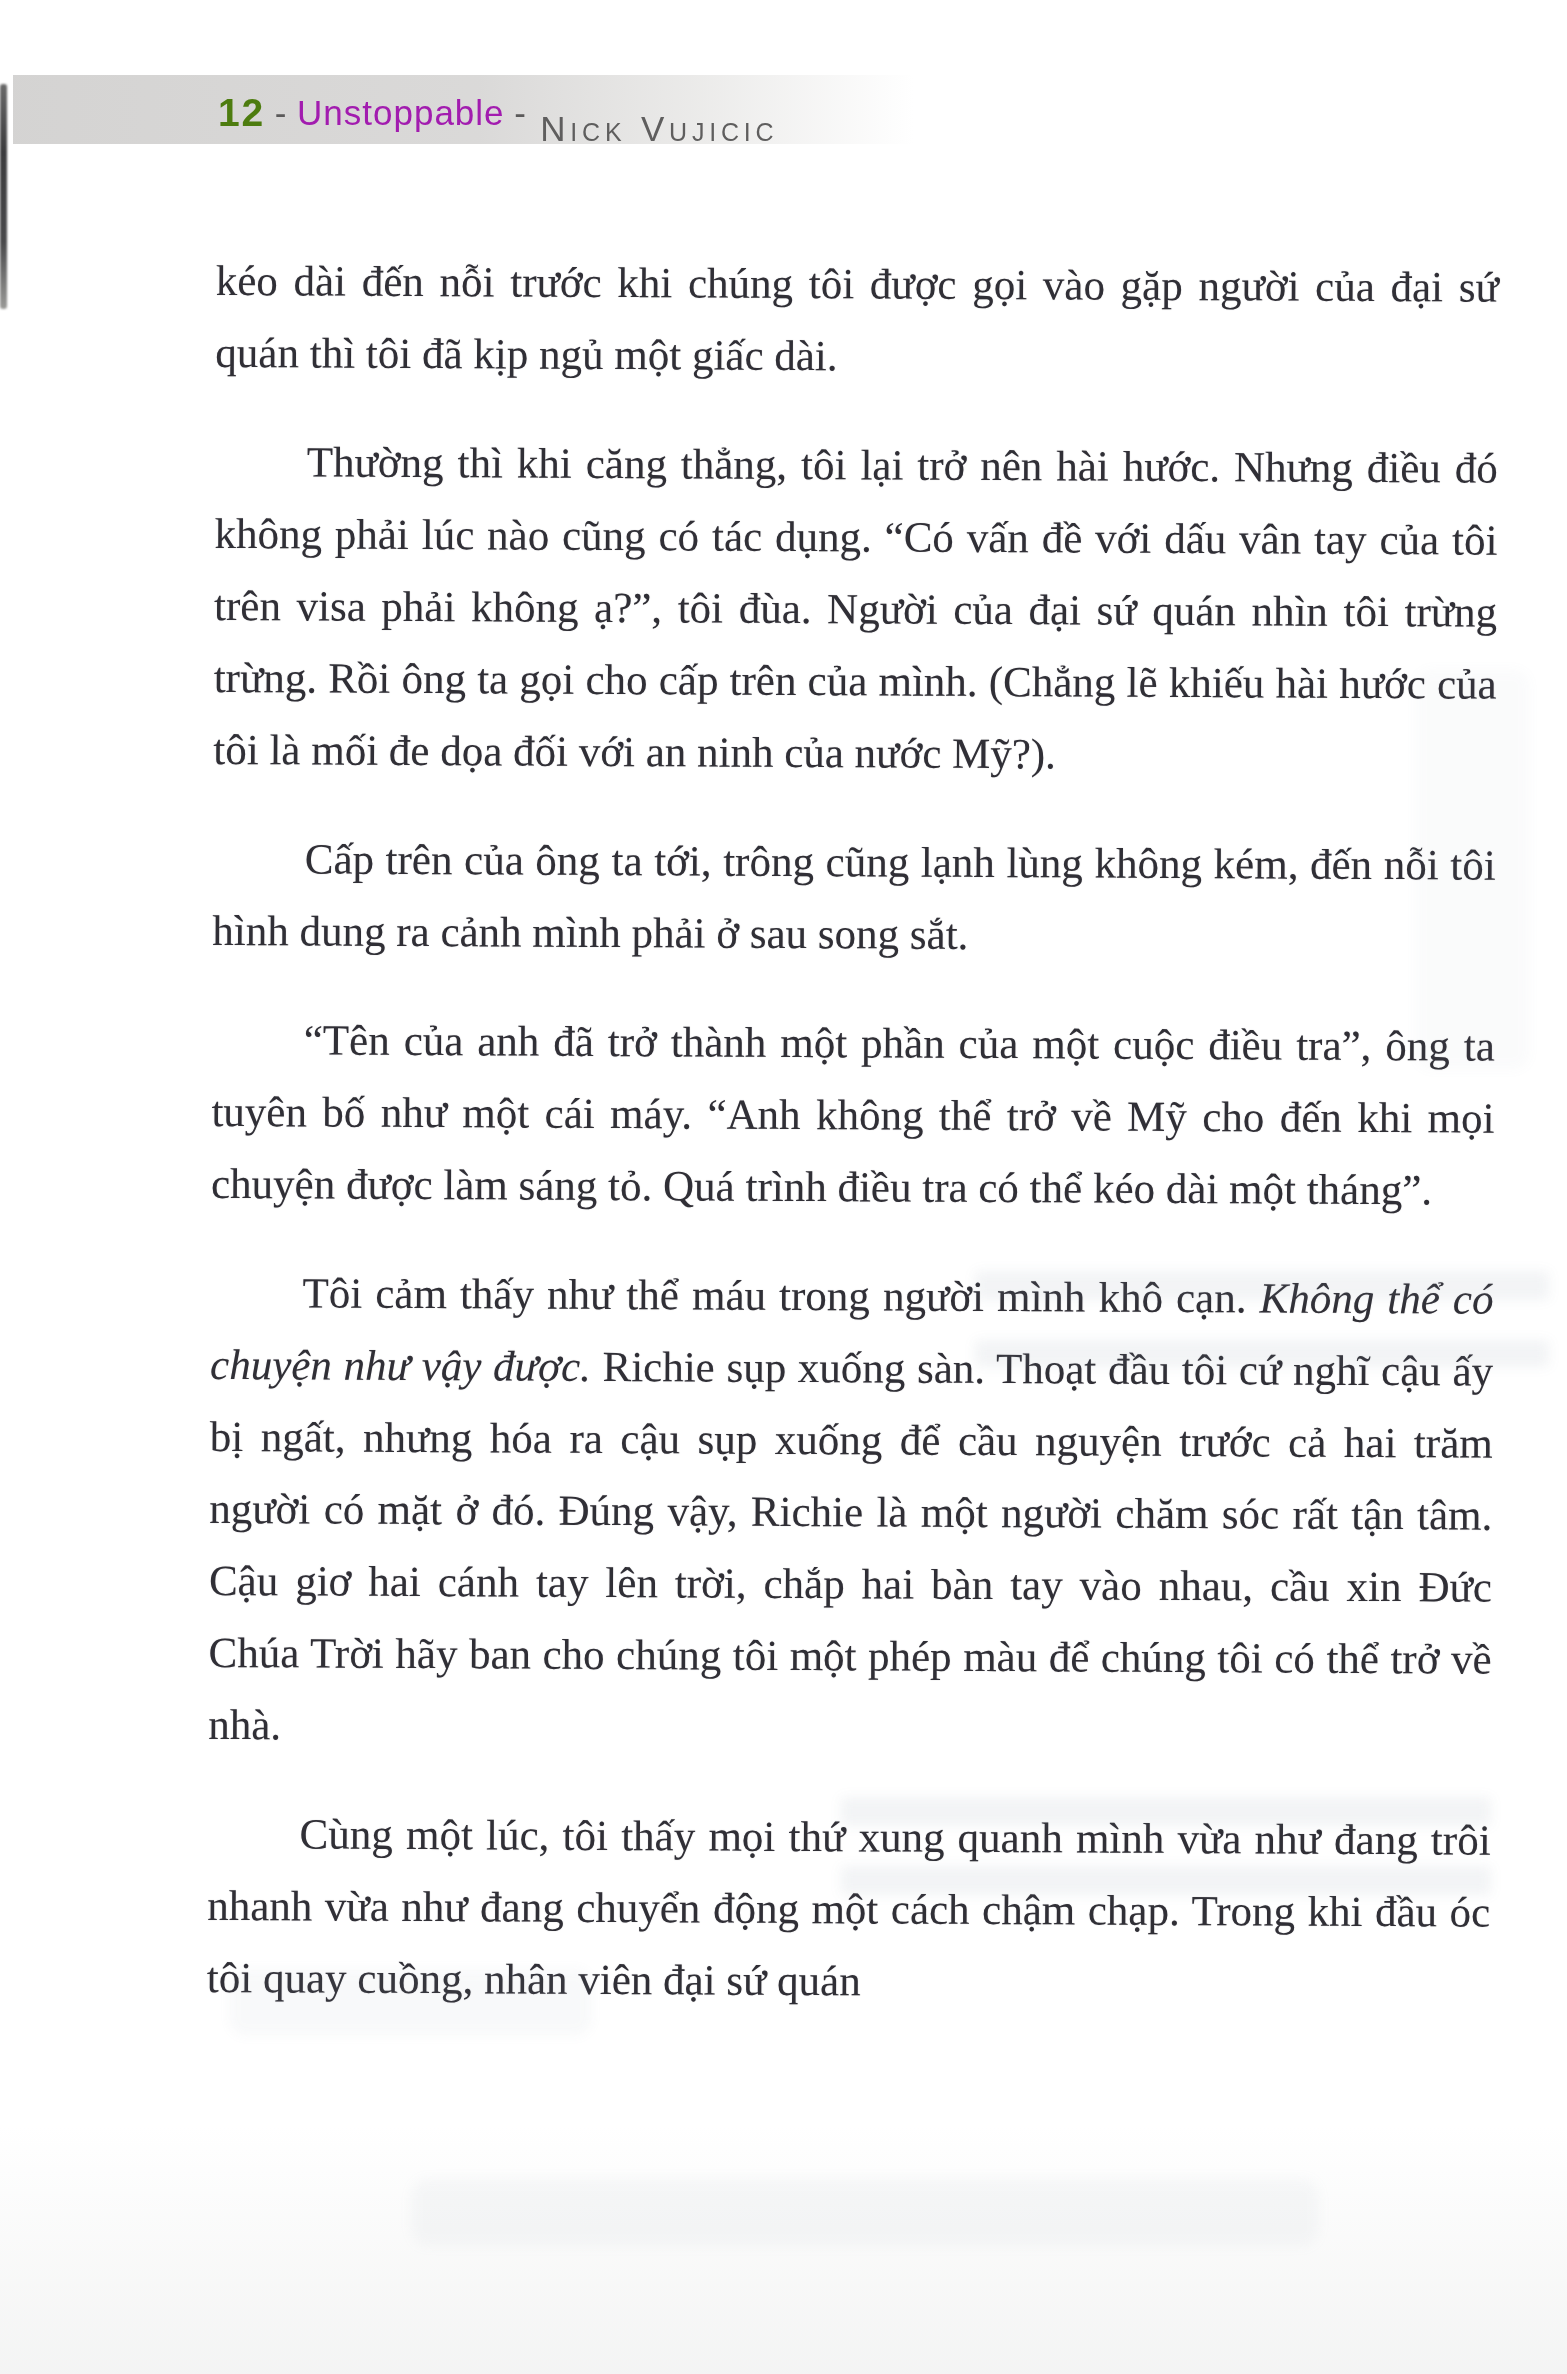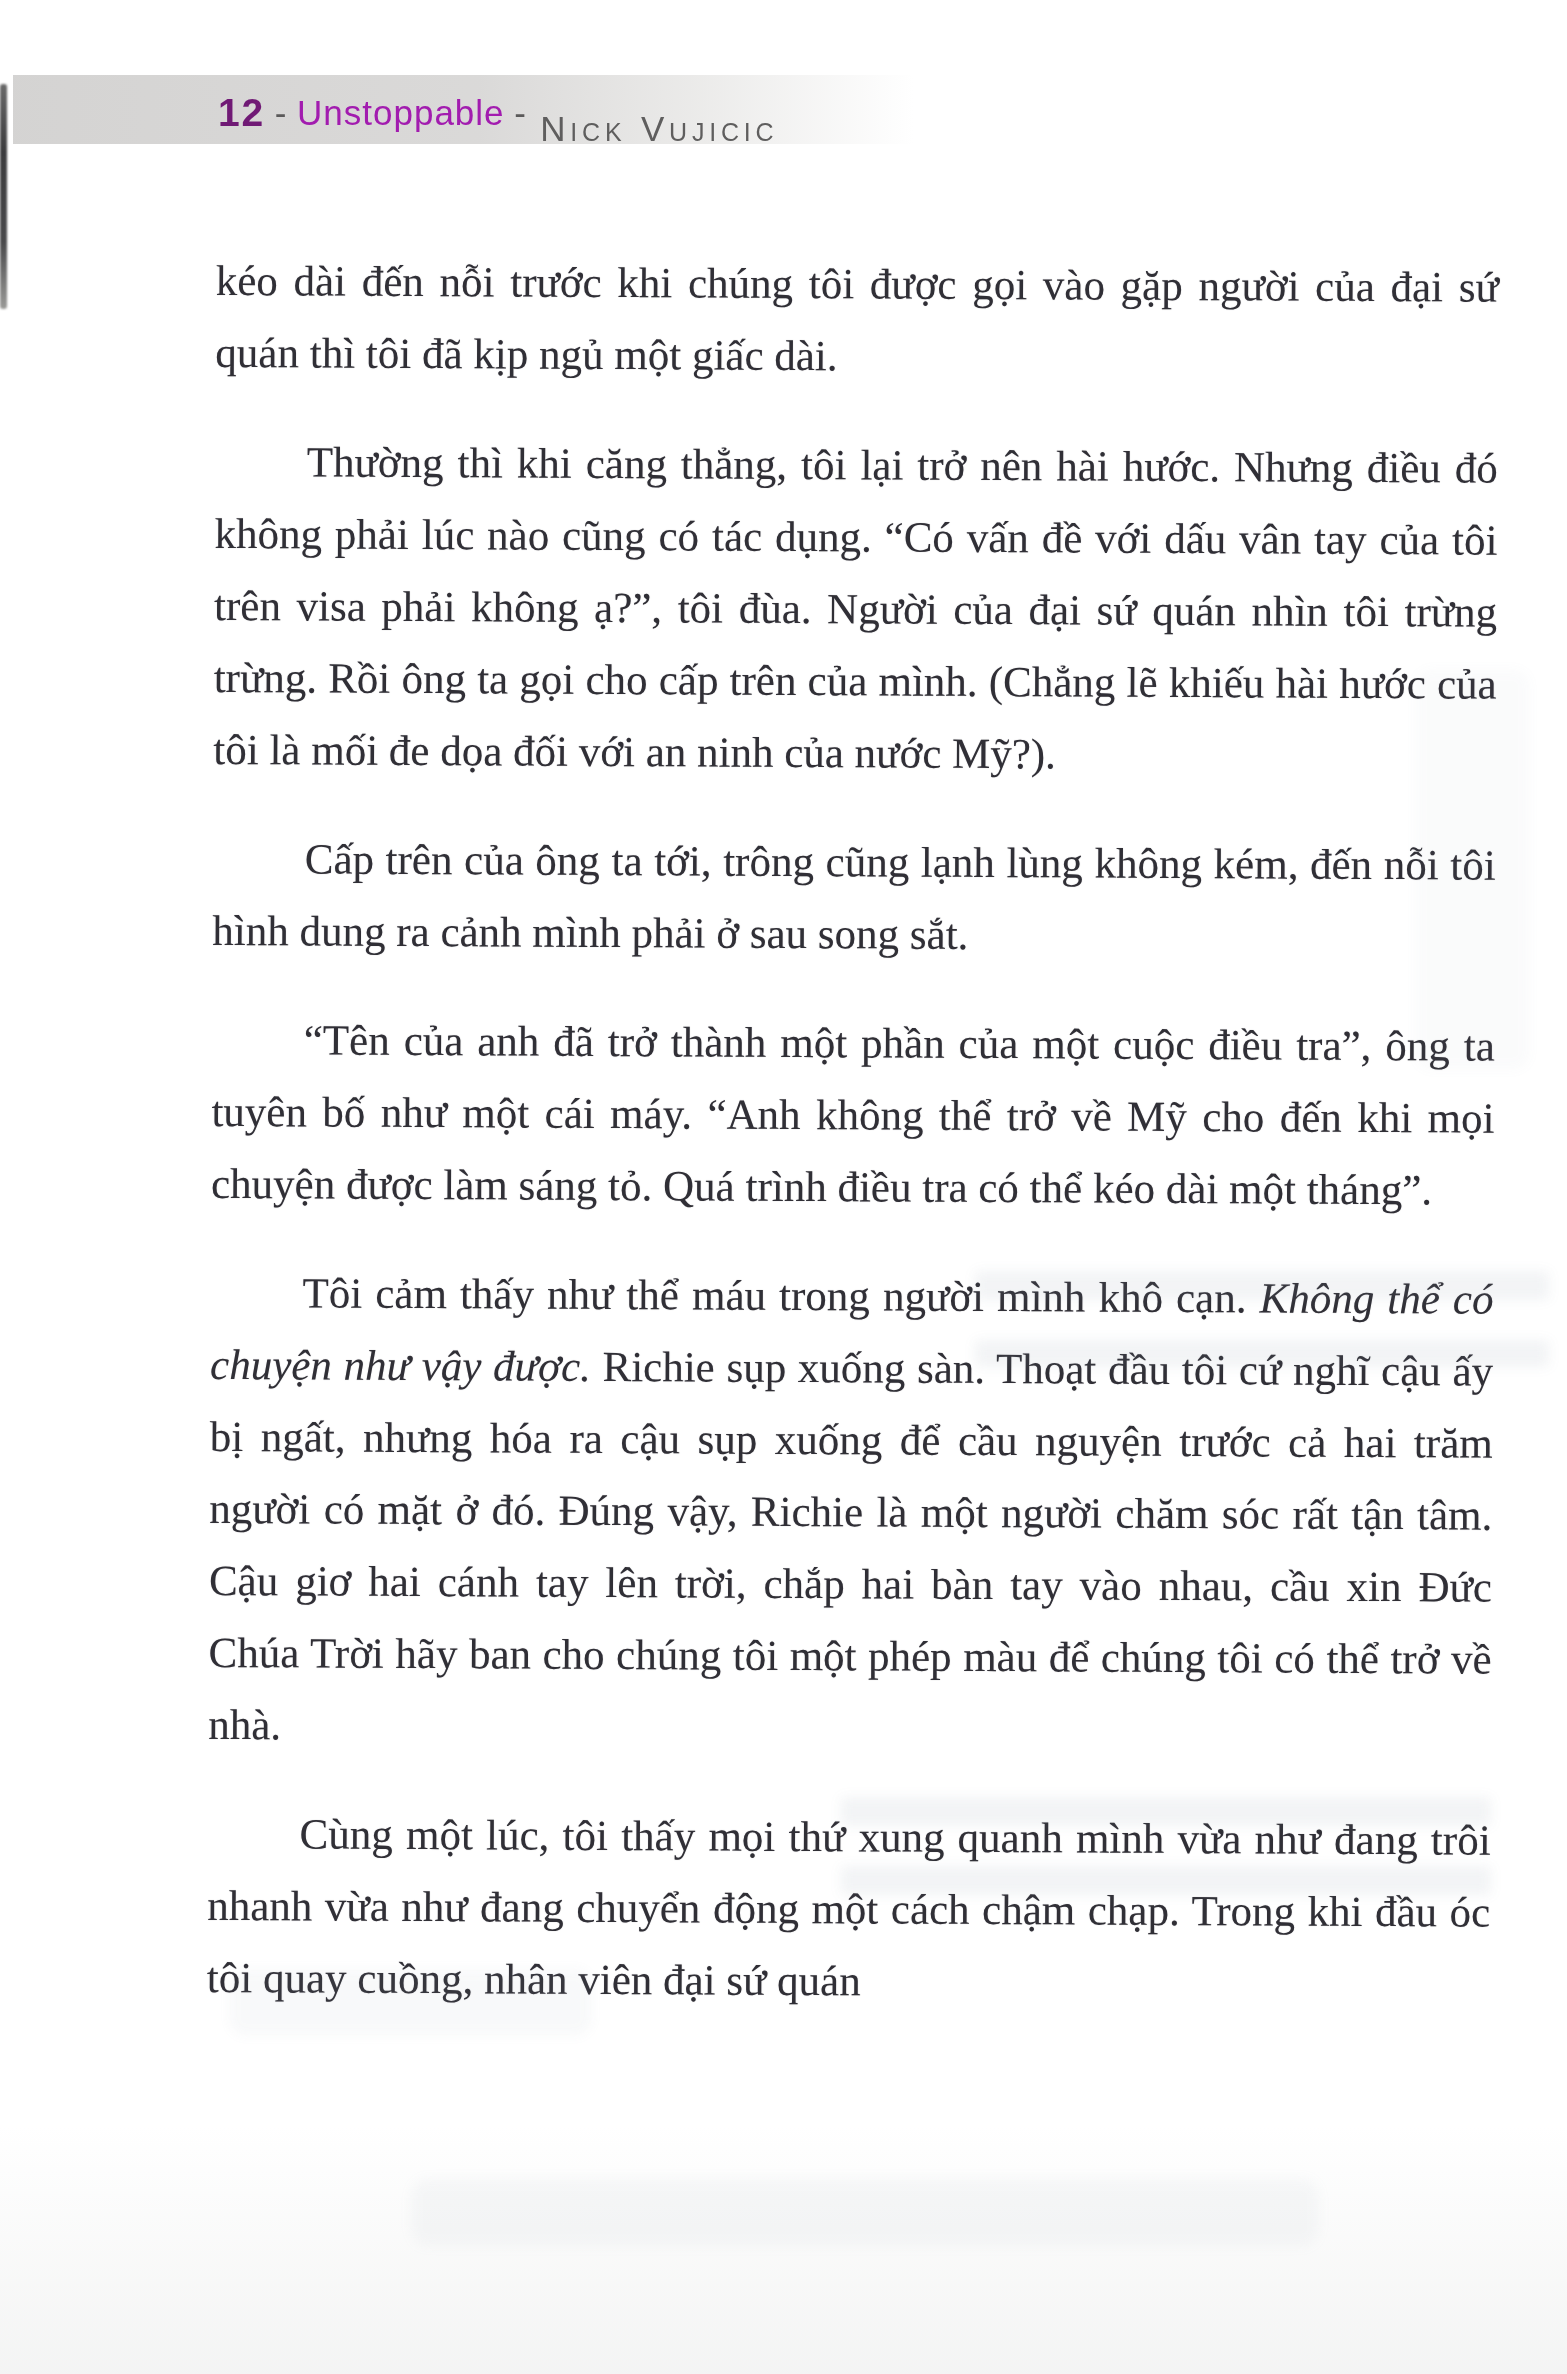--- a/index.html
+++ b/index.html
@@ -61,21 +61,21 @@
     align-items: center;
     font-family: "Liberation Sans", sans-serif;
     color: #565555;
     font-size: 35px;
     letter-spacing: 1px;
     white-space: nowrap;
     filter: blur(0.3px);
   }
   .header-text .pagenum {
     font-weight: bold;
-    color: #701a75;
+    color: #4d7c0f;
     font-size: 39px;
     letter-spacing: 1.9px;
   }
   .header-text .sep {
     padding: 0 9.6px;
     color: #5b5a5a;
   }
   .header-text .title {
     color: #a21caf;
   }

